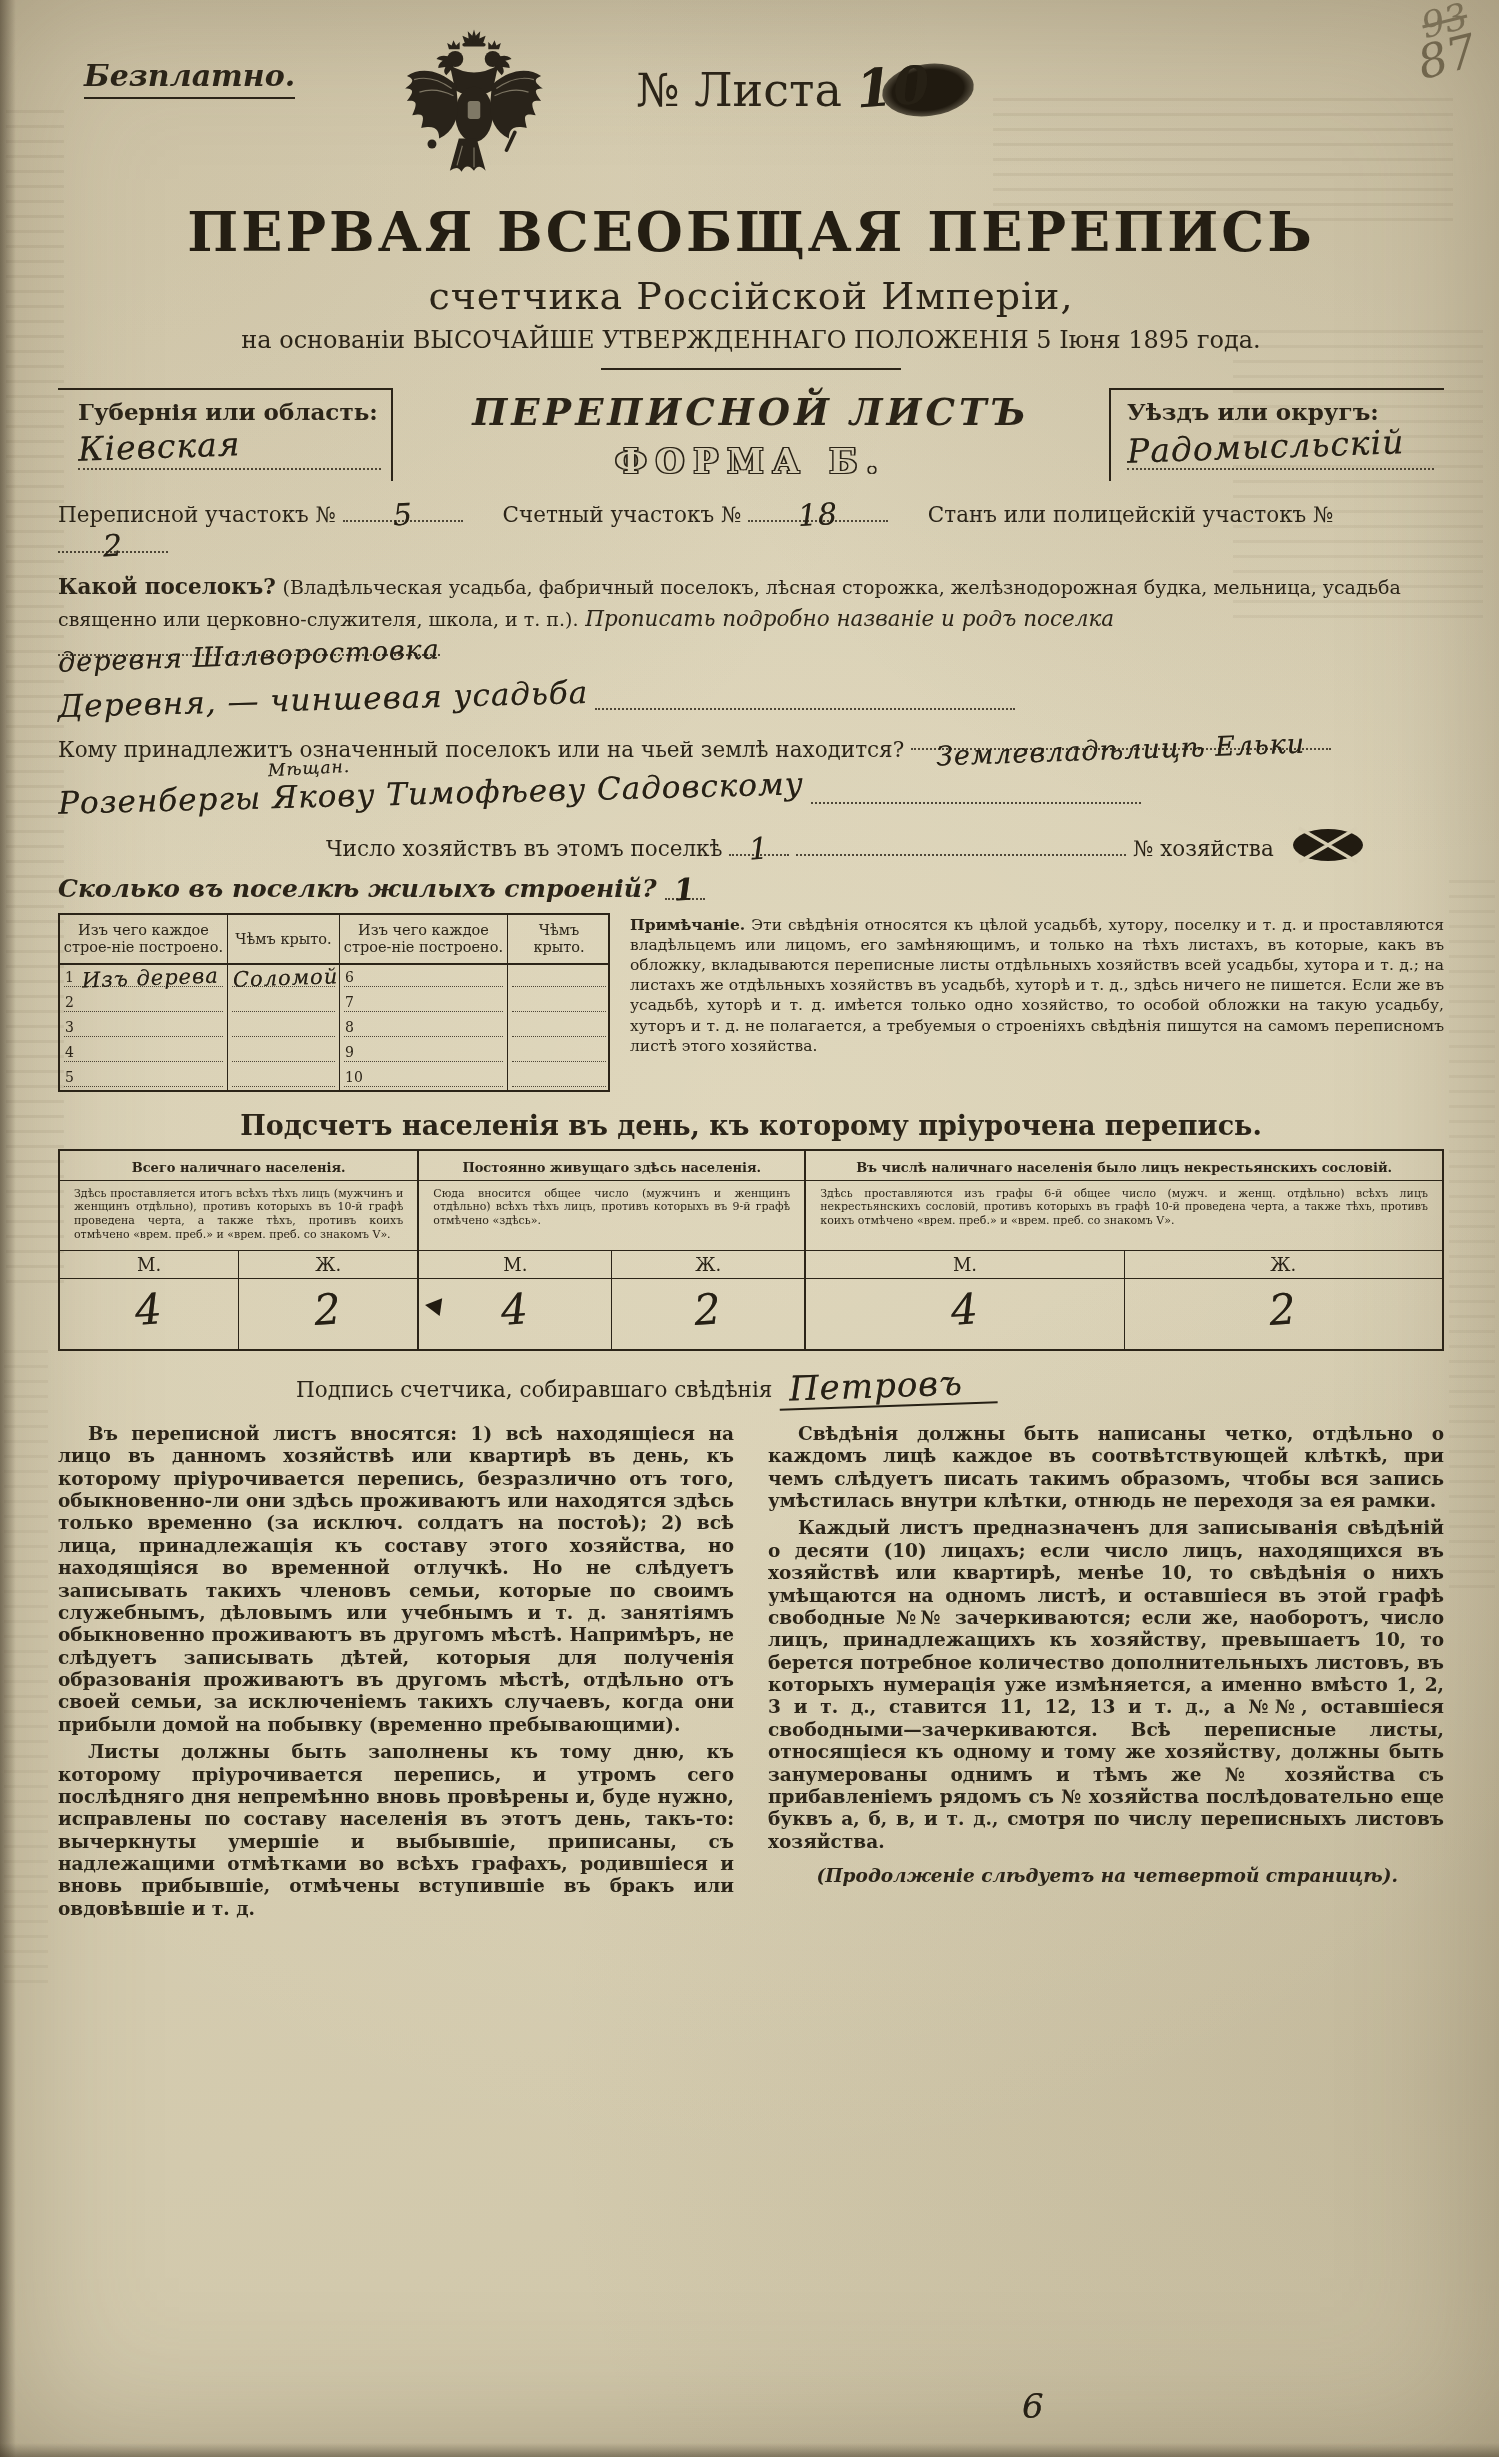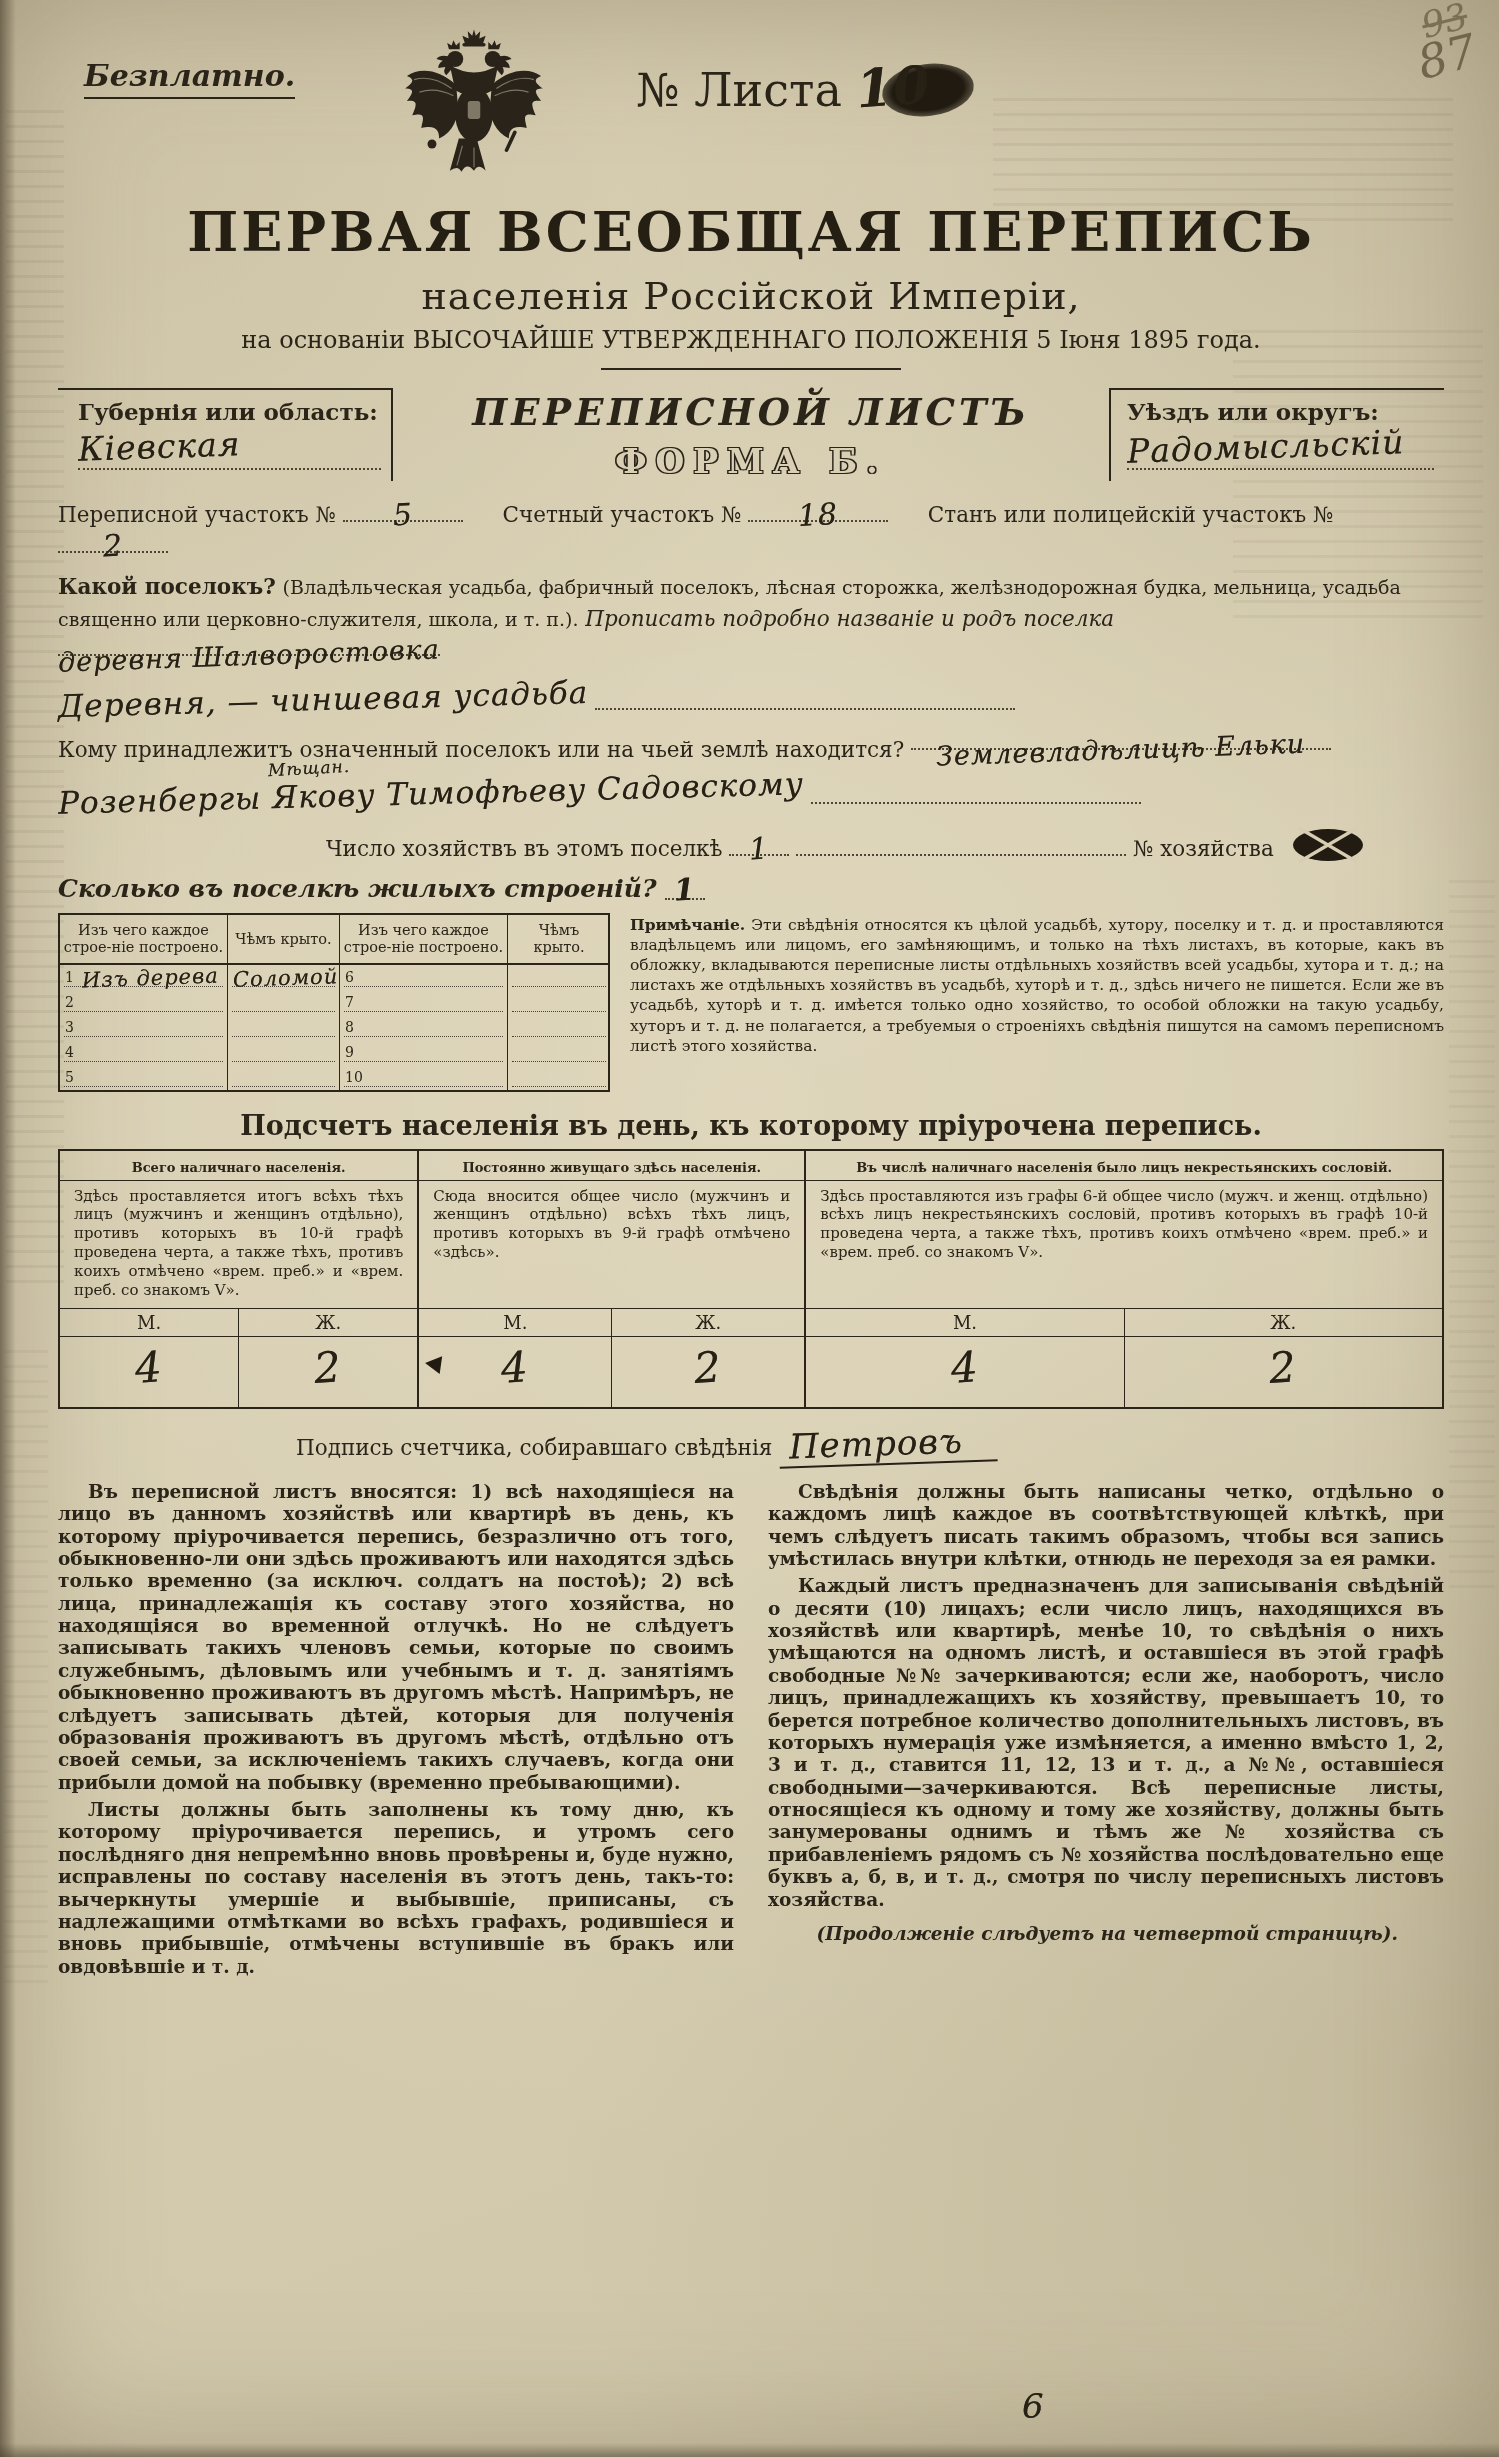--- a/index.html
+++ b/index.html
@@ -101,21 +101,21 @@
   .note{flex:1;font-size:15.5px;line-height:1.3;text-align:justify;padding-top:2px;}
   .note-title{font-weight:bold;}
 
   
   .census-title{font-size:27px;font-weight:bold;text-align:center;margin:4px 0 8px;}
   .census-table{display:flex;border:2.6px solid var(--ink);margin-bottom:14px;}
   .census-col{display:flex;flex-direction:column;border-right:2px solid var(--ink);}
   .census-col:last-child{border-right:none;}
   .cc0{flex:0 0 26%;}.cc1{flex:0 0 28%;}.cc2{flex:1;}
   .census-head{font-size:13px;font-weight:bold;text-align:center;padding:9px 12px 4px;border-bottom:1.6px solid var(--ink);line-height:1.2;}
-  .census-desc{font-size:15px;line-height:1.26;text-align:justify;padding:6px 14px 8px;flex:1;}
+  .census-desc{font-size:11px;line-height:1.26;text-align:justify;padding:6px 14px 8px;flex:1;}
   .mf-row{display:flex;border-top:1.6px solid var(--ink);border-bottom:1.6px solid var(--ink);}
   .mf-cell{flex:1;text-align:center;font-size:18px;padding:3px 0;}
   .mf-cell:first-child{border-right:1.6px solid var(--ink);}
   .val-row{display:flex;height:70px;}
   .val-cell{flex:1;position:relative;text-align:center;padding-top:6px;}
   .val-cell:first-child{border-right:1.6px solid var(--ink);}
   .val-cell .hw{font-size:42px;transform:rotate(-4deg);}
   .census-blot{position:absolute;left:6px;top:18px;width:0;height:0;border-top:9px solid transparent;
     border-bottom:9px solid transparent;border-right:16px solid #211b11;transform:rotate(8deg);}
 
@@ -185,21 +185,21 @@
   </div>
 
   <div class="pencil">
     <span class="p1">93</span>
     <span class="p2">87</span>
   </div>
 
   <div class="content">
 
     <h1 class="title">ПЕРВАЯ ВСЕОБЩАЯ ПЕРЕПИСЬ</h1>
-    <div class="subtitle">населенія Россійской Имперіи,</div>
+    <div class="subtitle">счетчика Россійской Имперіи,</div>
     <div class="basis">на основаніи ВЫСОЧАЙШЕ УТВЕРЖДЕННАГО ПОЛОЖЕНІЯ 5 Іюня 1895 года.</div>
     <div class="hr-short"></div>
 
     <div class="form-head">
       <div class="fh-left">
         <div class="fh-label">Губернія или область:</div>
         <div class="fh-hw">
           <span class="hw">Кіевская</span>
         </div>
       </div>

